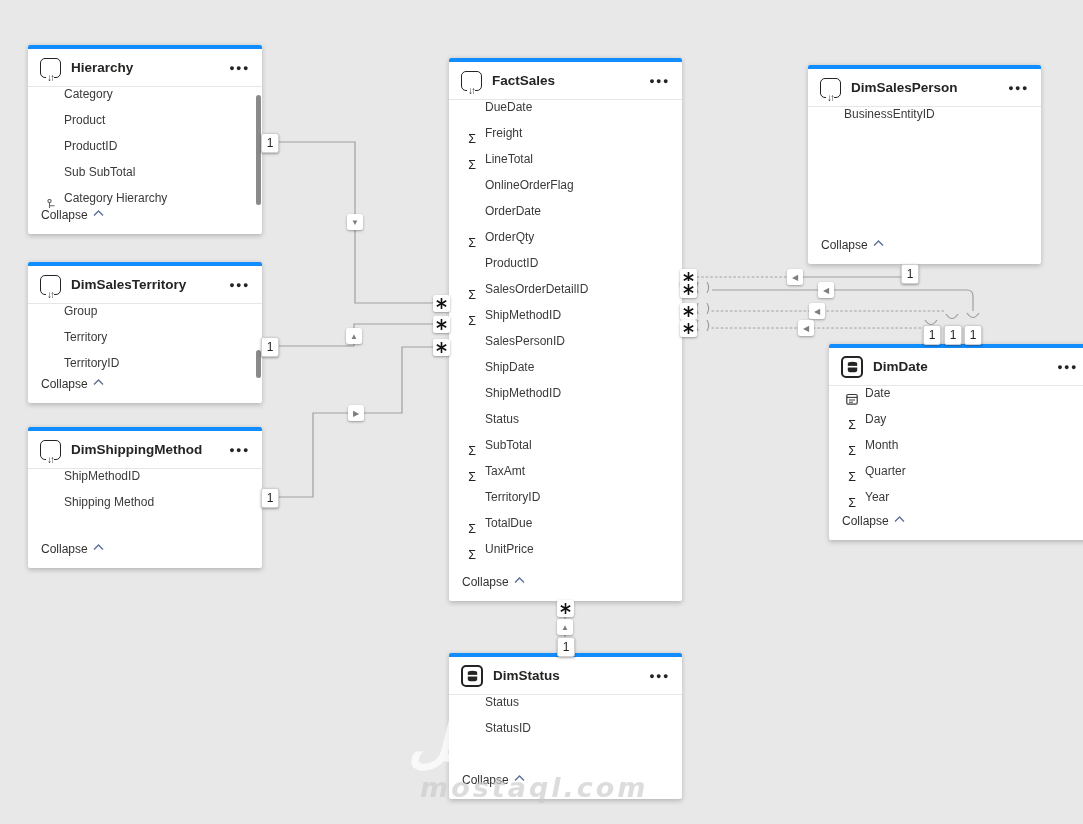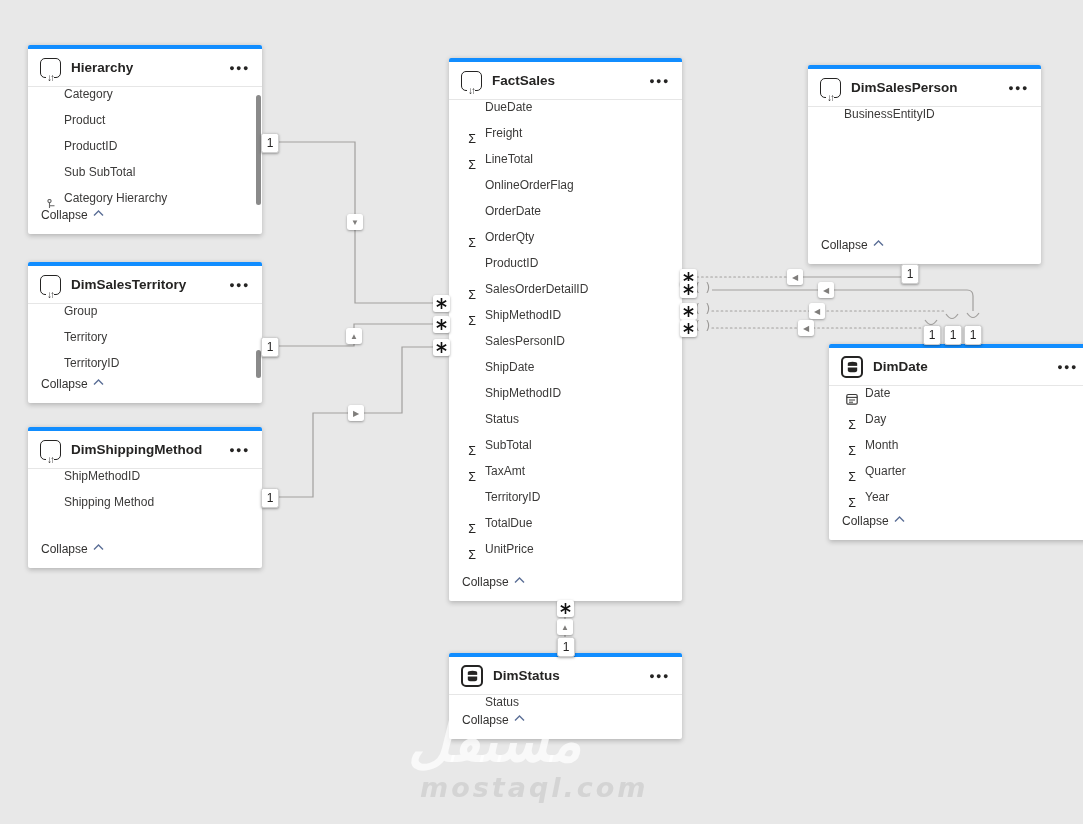--- a/index.html
+++ b/index.html
@@ -323,21 +323,21 @@
         </div>
       </div>
       <div class="foot">
         <span class="clabel">Collapse</span>
         <svg width="11" height="7" viewBox="0 0 11 7">
           <polyline points="1,5.5 5.5,1 10,5.5" fill="none" stroke="#5b6e96" stroke-width="1.4"></polyline>
         </svg>
       </div>
       <div class="sb" style="top: 39px; height: 125px;"></div>
     </div>
-    <div class="card" style="left: 449px; top: 653px; width: 233px; height: 86px;">
+    <div class="card" style="left: 449px; top: 653px; width: 233px; height: 146px;">
       <div class="accent"></div>
       <div class="hdr">
         <span class="db-icon">
           <svg width="11" height="12" viewBox="0 0 11 12">
             <path d="M.8 2.6 a4.7 1.9 0 0 1 9.4 0 v6.8 a4.7 1.9 0 0 1 -9.4 0 z" fill="#252423"></path>
             <rect x="0" y="4.9" width="11" height="1.6" fill="#fff"></rect>
           </svg>
         </span>
         <span class="title">DimStatus</span>
         <span class="menu">●●●</span>

